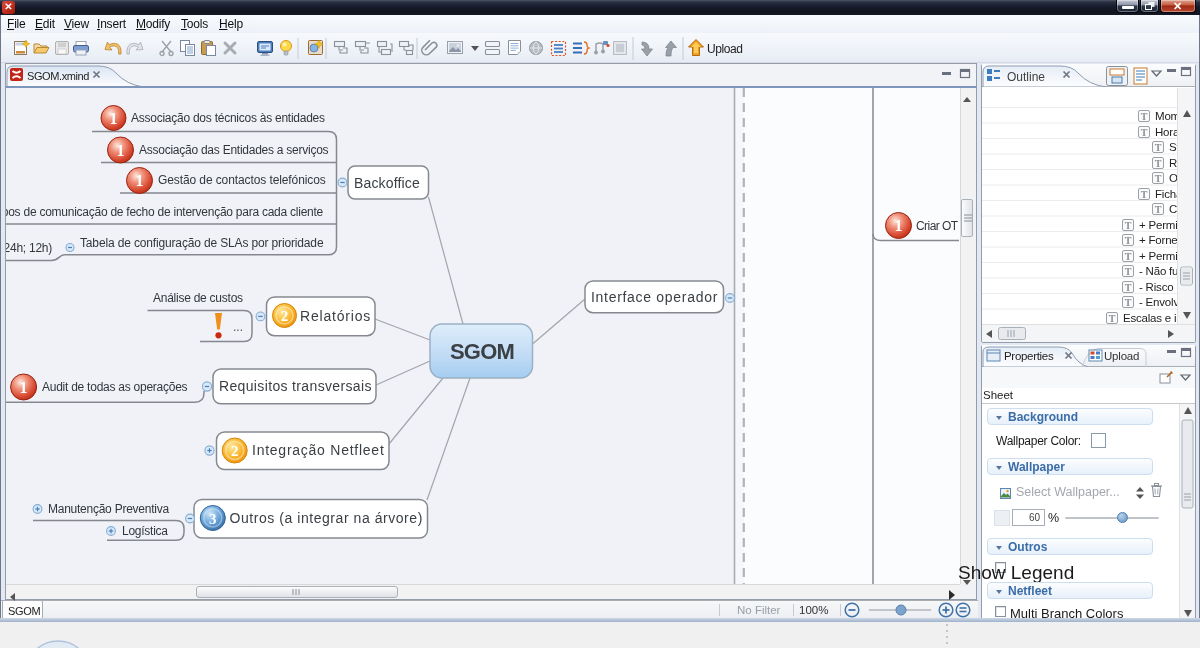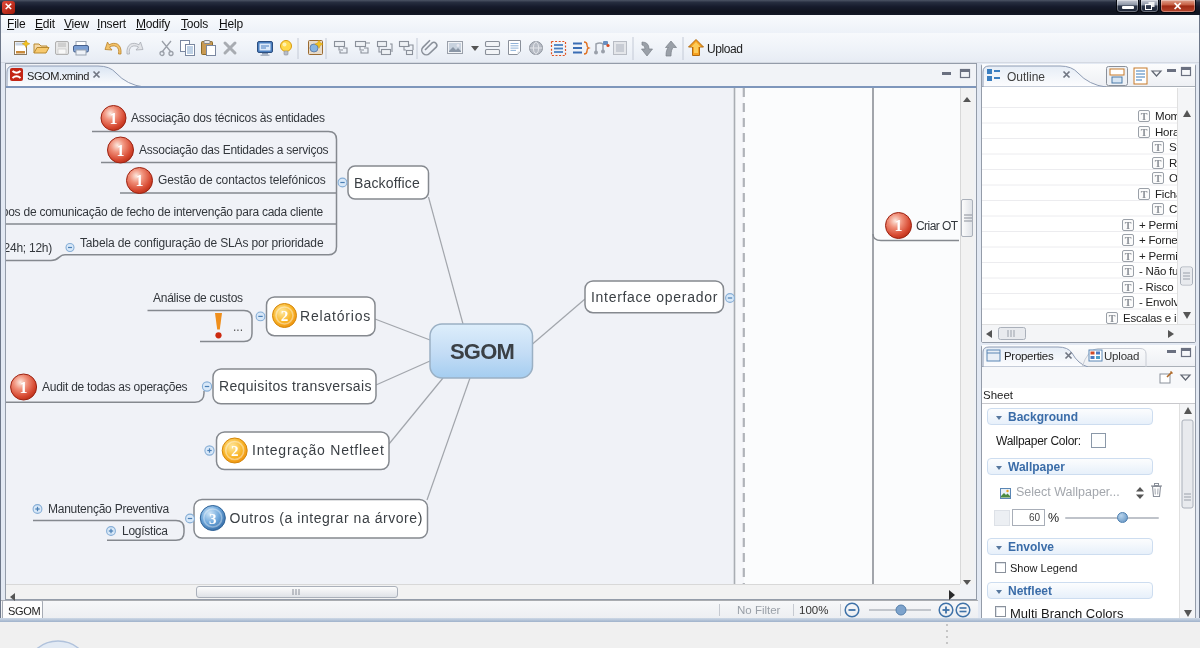--- a/index.html
+++ b/index.html
@@ -731,24 +731,24 @@
       </svg></div>
   <div class="abs" style="left:994px;top:510px;width:16px;height:16px;background:#eceff3;border:1px solid #dde1e7"></div>
   <div class="abs" style="left:1012px;top:509px;width:33px;height:17px;background:#fff;border:1px solid #a8aeb8">
       <span style="position:absolute;right:4px;top:2px;font-size:10px;color:#444">60</span>
     </div>
   <div class="plabel" style="left:1048px;top:511px">%</div>
   <div class="abs" style="left:1065px;top:517px;width:94px;height:2px;background:#bfc3ca;border-radius:1px"></div>
   <div class="abs" style="left:1117px;top:512px;width:11px;height:11px;border-radius:50%;background:radial-gradient(circle at 35% 30%,#b8d4ec,#5e8fc0);border:1px solid #4d7fb0"></div>
   <div class="hdr" style="top:537.5px">
       <span class="tri"></span>
-      <span>Envolve</span>
+      <span>Outros</span>
     </div>
   <div class="cb" style="left:995px;top:562px"></div>
-  <div class="plabel" style="left:1010px;top:562px;font-size:11px">Show Legend</div>
+  <div class="plabel" style="left:958px;top:562px;font-size:19px">Show Legend</div>
   <div class="hdr" style="top:582px">
       <span class="tri"></span>
       <span>Netfleet</span>
     </div>
   <div class="cb" style="left:995px;top:606px"></div>
   <div class="plabel" style="left:1010px;top:606px;font-size:13px">Multi Branch Colors</div>
 
   <div class="abs" style="left:1179px;top:404px;width:16px;height:216px;background:#f4f5f7;border-left:1px solid #e0e0e0">
     <svg width="16" height="216">
         <path d="M4,10 h8 l-4,-7z" fill="#555"></path>

